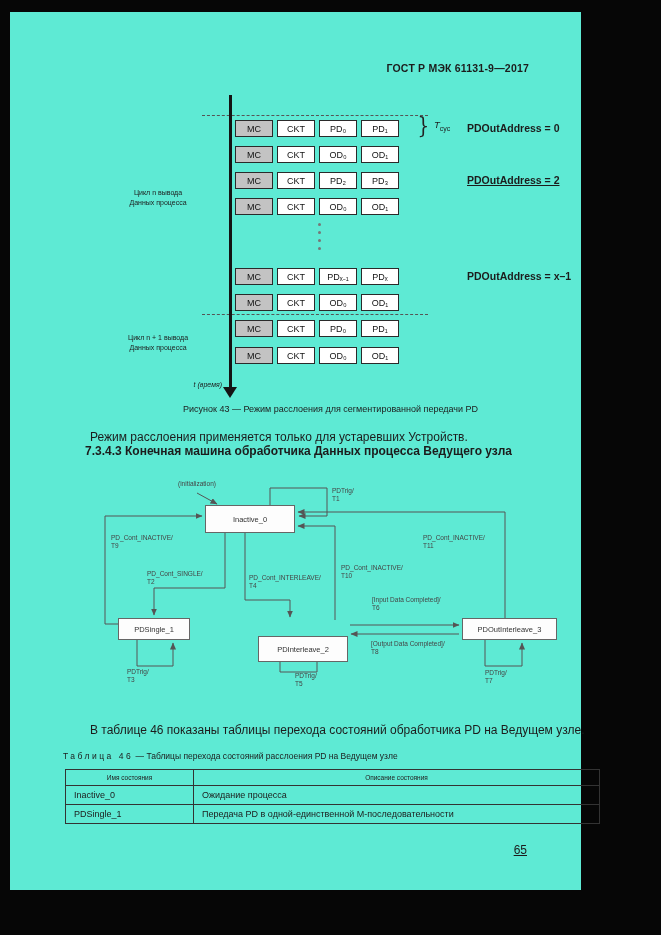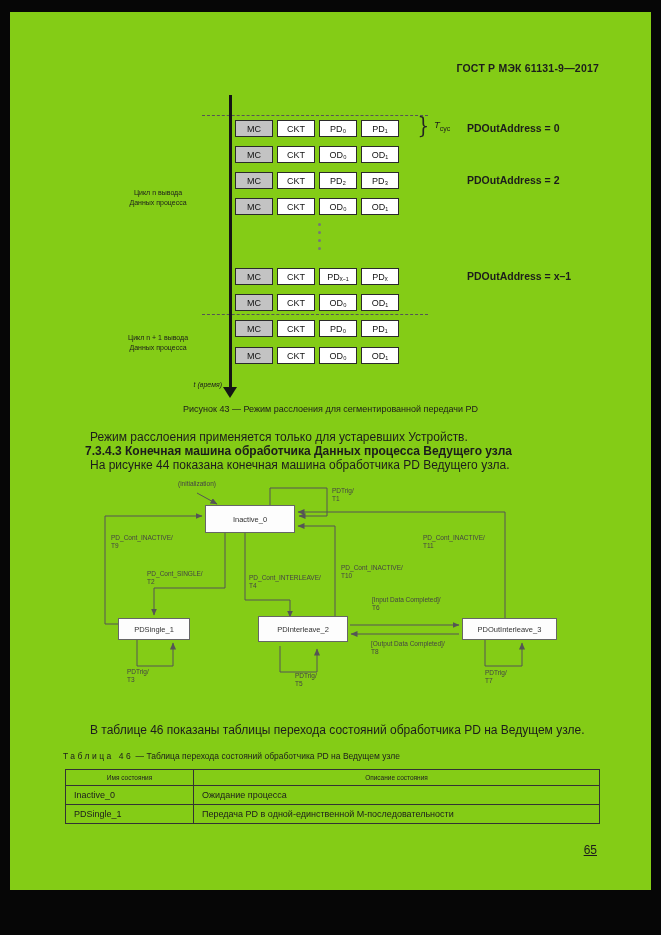--- a/index.html
+++ b/index.html
@@ -1,18 +1,18 @@
 <!DOCTYPE html>
 <html><head>
 <meta charset="utf-8">
 <style>
   * { margin:0; padding:0; box-sizing:border-box; }
   html,body { width:661px; height:935px; }
   body { background:#060606; position:relative; font-family:"Liberation Sans", sans-serif; overflow:hidden; }
-  .page { position:absolute; left:10px; top:12px; width:641px; height:878px; background:#84cc16; color:#1c1c1c; }
+  .page { position:absolute; left:10px; top:12px; width:571px; height:878px; background:#5eead4; color:#1c1c1c; }
 
   .doc-header { position:absolute; top:50px; right:52px; font-size:10.5px; font-weight:bold; letter-spacing:.2px; }
 
   
   .fig43 { position:absolute; left:0; top:83px; width:641px; height:315px;margin-left:20px; }
   .timeline { position:absolute; left:199px; top:0; width:3px; height:293px; background:#141414; }
   .timeline-arrow { position:absolute; left:193px; top:292px; width:0; height:0;
       border-left:7px solid transparent; border-right:7px solid transparent; border-top:11px solid #141414; }
   .dashline { position:absolute; left:172px; width:226px; border-top:1px dashed #555; height:0; }
   .fig-row { position:absolute; left:205px; display:flex; gap:4px; }
@@ -44,21 +44,21 @@
   .p4 { top:711px; text-indent:12px; }
 
   
   .fig44 { position:absolute; left:75px; top:468px; width:500px; height:216px; }
   .fig44 svg { position:absolute; left:0; top:0; }
   .tline { fill:none; stroke:#555; stroke-width:1; marker-end:url(#arr); }
   .state { position:absolute; border:1px solid #666; background:#fdfdfd; display:flex;
       align-items:center; justify-content:center; font-size:7.5px; color:#333; }
   .st-inactive { left:120px; top:25px; width:90px; height:28px; }
   .st-pdsingle { left:33px; top:138px; width:72px; height:22px; }
-  .st-pdinterleave { left:173px; top:136px; width:90px; height:26px;text-align:right; }
+  .st-pdinterleave { left:173px; top:156px; width:90px; height:26px;text-align:right; }
   .st-pdoutinterleave { left:377px; top:138px; width:95px; height:22px; }
   .tlabel { position:absolute; font-size:6.5px; line-height:1.3; color:#444; white-space:pre-line; }
   .lb-init { left:93px; top:0; }
   .lb-t1 { left:247px; top:7px; }
   .lb-t9 { left:26px; top:54px; }
   .lb-t2 { left:62px; top:90px; }
   .lb-t4 { left:164px; top:94px; }
   .lb-t10 { left:256px; top:84px; }
   .lb-t11 { left:338px; top:54px; }
   .lb-t6 { left:287px; top:116px; }
@@ -147,36 +147,35 @@
         <i></i>
         <i></i>
         <i></i>
       </div>
 
     <div class="brace">}</div>
     <span class="tcyc"><i>T</i><sub>cyc</sub></span>
 
     <div class="fig-right-labels">
         <div class="fig-right-label" style="top: 27px;">PDOutAddress = 0</div>
-        <div class="fig-right-label" style="top: 79px;">PDOutAddress = 2</div>
+        <div class="fig-right-label" style="top: 79px; text-decoration: underline;">PDOutAddress = 2</div>
         <div class="fig-right-label" style="top: 175px;">PDOutAddress = x–1</div>
       </div>
 
     <div class="cycle-label cycle-n">Цикл n вывода
 Данных процесса</div>
     <div class="cycle-label cycle-n1">Цикл n + 1 вывода
 Данных процесса</div>
     <div class="time-label">t (время)</div>
   </div>
 
   <div class="fig-caption cap43">Рисунок 43 — Режим расслоения для сегментированной передачи PD</div>
 
   <div class="bodytext p1">Режим расслоения применяется только для устаревших Устройств.</div>
   <div class="bodytext p2">7.3.4.3 Конечная машина обработчика Данных процесса Ведущего узла</div>
-  <div class="bodytext p3">На рисунке 44 показана конечная машина обработчика PD Ведущего узла.</div>
 
   <div class="fig44">
     <svg width="500" height="216" viewBox="0 0 500 216">
       <defs>
         <marker id="arr" markerWidth="9" markerHeight="8" refX="6.5" refY="3" orient="auto" markerUnits="userSpaceOnUse">
           <path d="M0,0 L7,3 L0,6 z" fill="#555"></path>
         </marker>
       </defs>
       <path class="tline" d="M 112,13 L 132,24"></path>
       <path class="tline" d="M 185,25 V 8 H 242 V 36 H 214"></path>
@@ -218,21 +217,21 @@
 T3</div>
     <div class="tlabel lb-t5">PDTrig/
 T5</div>
     <div class="tlabel lb-t7">PDTrig/
 T7</div>
   </div>
 
 
   <div class="bodytext p4">В таблице 46 показаны таблицы перехода состояний обработчика PD на Ведущем узле.</div>
 
-  <div class="tbl-caption"><span class="spaced">Таблица 46</span><span> — Таблица перехода состояний обработчика PD на Ведущем узле</span></div>
+  <div class="tbl-caption"><span class="spaced">Таблица 46</span><span> — Таблицы перехода состояний расслоения PD на Ведущем узле</span></div>
 
   <table class="t46">
     <colgroup>
         <col class="col1">
         <col>
       </colgroup>
     <thead>
       <tr>
           <th>Имя состояния</th>
           <th>Описание состояния</th>

